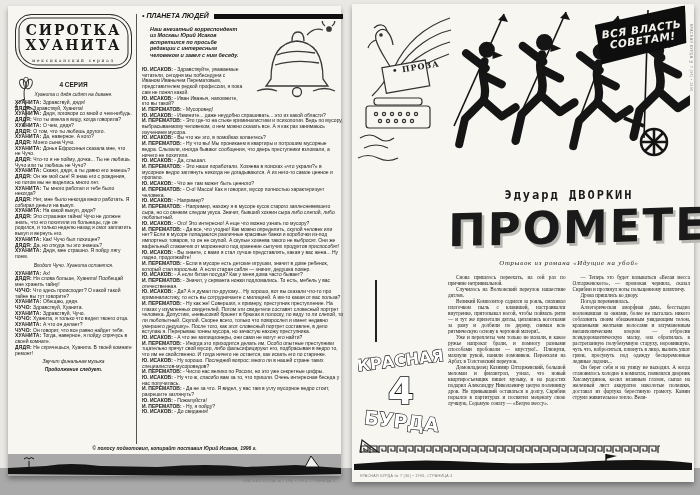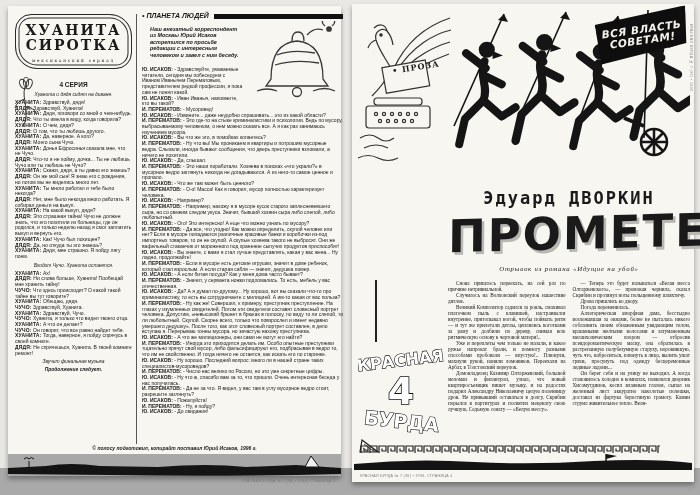--- a/index.html
+++ b/index.html
@@ -46,21 +46,21 @@
        font-weight:bold;font-size:8px;letter-spacing:1px;font-family:"DejaVu Serif",serif;}
   .runners{position:absolute;left:96px;top:4px;}
   .flag{position:absolute;right:6px;top:6px;width:92px;height:50px;background:#0e0e0e;
        transform:rotate(-6deg);clip-path:polygon(0 20%,100% 0,97% 75%,3% 100%);
        display:flex;flex-direction:column;justify-content:center;align-items:center;}
   .flag span{color:#f4f2ec;font-weight:bold;font-style:italic;font-size:10.5px;line-height:11px;
        letter-spacing:.5px;transform:rotate(-2deg);font-family:"DejaVu Sans",sans-serif;}
   .edge-credit{position:absolute;right:1px;top:20px;writing-mode:vertical-rl;
        font-size:3.6px;color:#8a8a8a;letter-spacing:.4px;}
   .rp-main{position:absolute;left:96px;top:184px;width:242px;text-align:center;}
-  .author{font-family:"DejaVu Sans Mono",monospace;font-weight:bold;font-size:17px;letter-spacing:2px;}
+  .author{font-family:"DejaVu Sans Mono",monospace;font-weight:bold;font-size:12px;letter-spacing:2px;}
   .big-title{font-family:"DejaVu Sans",sans-serif;font-weight:bold;font-size:45px;line-height:48px;
        letter-spacing:2px;transform:rotate(-1.5deg) skewX(-2deg);margin-top:2px;
        text-shadow:2.5px 3px 0 #b9b7b2;}
   .subtitle{font-family:"Liberation Serif",serif;font-style:italic;font-size:6.8px;
        letter-spacing:.8px;margin-top:7px;}
   .prose-cols{display:flex;gap:7px;margin-top:8px;height:172px;overflow:hidden;text-align:left;}
   .prose-col{flex:1;}
   .rp-p{font-family:"Liberation Serif",serif;font-size:5.2px;line-height:6px;
        text-align:justify;text-indent:8px;margin:0;}
   .rp-sidebar{position:absolute;left:6px;top:276px;width:86px;height:175px;}
@@ -76,22 +76,22 @@
 <body>
 
 <div class="gray-band"></div>
 
 <div class="page" id="left-page">
   <div class="vrule"></div>
 
   <div class="col1">
     <div class="serial-frame">
       <div class="serial-title">
+        <div>СИРОТКА</div>
         <div>ХУАНИТА</div>
-        <div>СИРОТКА</div>
       </div>
       <div class="serial-sub">мексиканский сериал</div>
       <svg class="flower" width="30" height="52" viewBox="0 0 30 52">
         <g fill="none" stroke="#333" stroke-width="1">
           <path d="M14 10 C10 22 20 34 12 50"></path>
           <path d="M14 22 q-8 2 -10 9"></path>
             <path d="M15 30 q8 0 10 7"></path>
           <ellipse cx="12" cy="7" rx="3" ry="5" transform="rotate(-25 12 7)"></ellipse>
           <ellipse cx="18" cy="7" rx="3" ry="5" transform="rotate(20 18 7)"></ellipse>
           <ellipse cx="15" cy="5" rx="2.5" ry="5"></ellipse>

